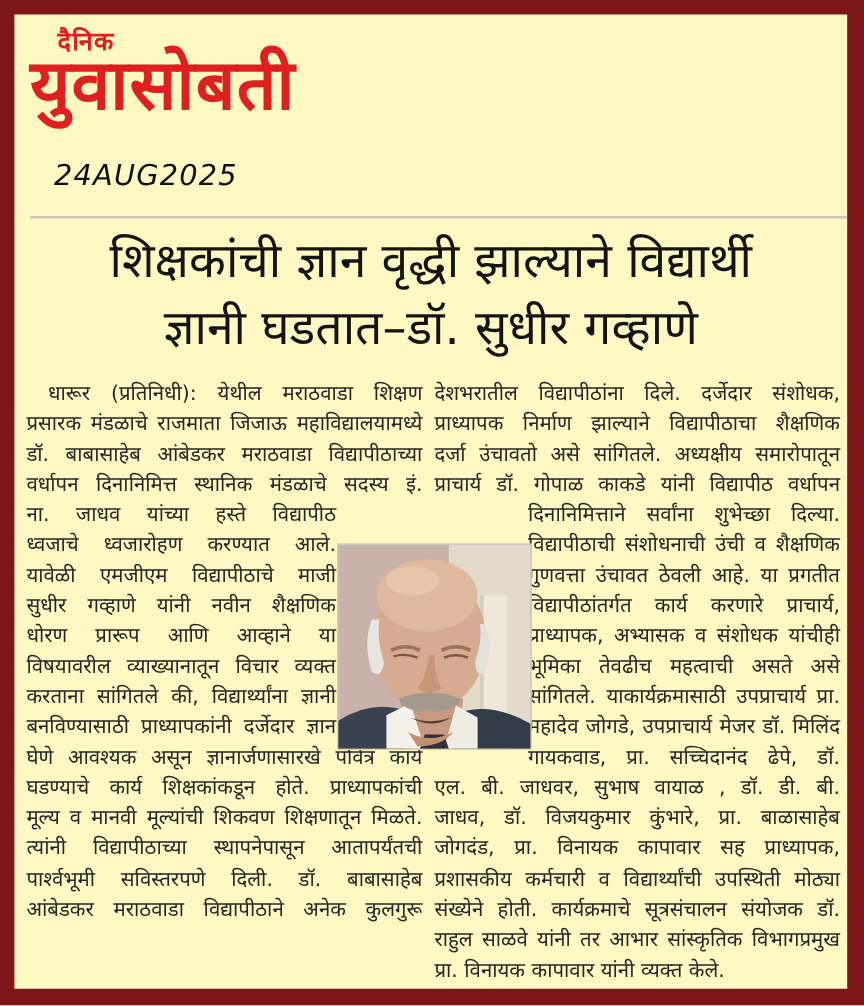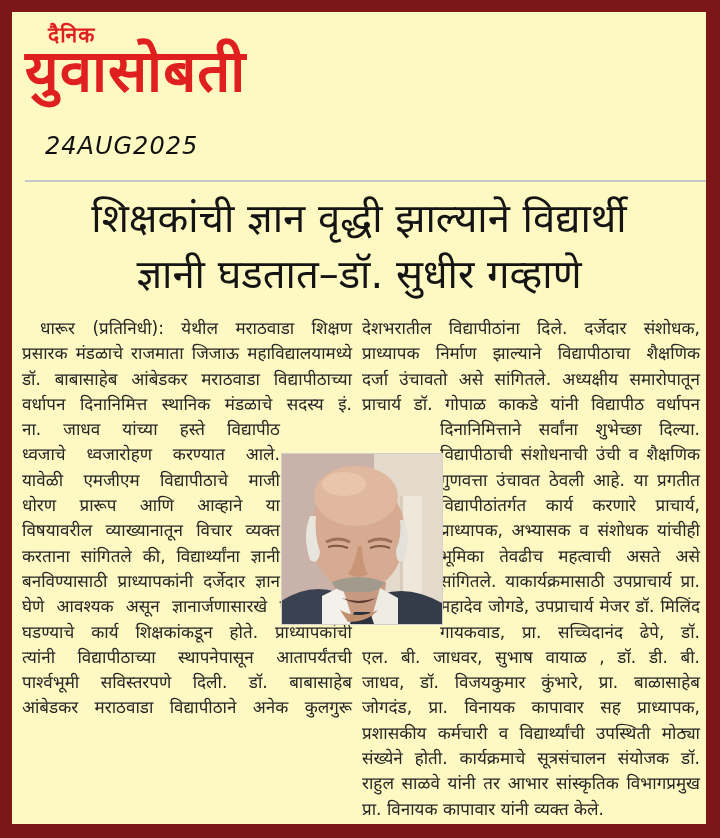--- a/index.html
+++ b/index.html
@@ -79,26 +79,28 @@
 
   <div class="article-body">
     <div class="column column-left">
         <div class="bodyline first">धारूर (प्रतिनिधी): येथील मराठवाडा शिक्षण</div>
         <div class="bodyline full">प्रसारक मंडळाचे राजमाता जिजाऊ महाविद्यालयामध्ये</div>
         <div class="bodyline full">डॉ. बाबासाहेब आंबेडकर मराठवाडा विद्यापीठाच्या</div>
         <div class="bodyline full">वर्धापन दिनानिमित्त स्थानिक मंडळाचे सदस्य इं.</div>
         <div class="bodyline short">ना. जाधव यांच्या हस्ते विद्यापीठ</div>
         <div class="bodyline short">ध्वजाचे ध्वजारोहण करण्यात आले.</div>
         <div class="bodyline short">यावेळी एमजीएम विद्यापीठाचे माजी</div>
+        <div class="bodyline short">सुधीर गव्हाणे यांनी नवीन शैक्षणिक</div>
         <div class="bodyline short">धोरण प्रारूप आणि आव्हाने या</div>
         <div class="bodyline short">विषयावरील व्याख्यानातून विचार व्यक्त</div>
         <div class="bodyline short">करताना सांगितले की, विद्यार्थ्यांना ज्ञानी</div>
         <div class="bodyline short">बनविण्यासाठी प्राध्यापकांनी दर्जेदार ज्ञान</div>
         <div class="bodyline full">घेणे आवश्यक असून ज्ञानार्जणासारखे पवित्र कार्य</div>
         <div class="bodyline full">घडण्याचे कार्य शिक्षकांकडून होते. प्राध्यापकांची</div>
+        <div class="bodyline full">मूल्य व मानवी मूल्यांची शिकवण शिक्षणातून मिळते.</div>
         <div class="bodyline full">त्यांनी विद्यापीठाच्या स्थापनेपासून आतापर्यंतची</div>
         <div class="bodyline full">पार्श्वभूमी सविस्तरपणे दिली. डॉ. बाबासाहेब</div>
         <div class="bodyline full">आंबेडकर मराठवाडा विद्यापीठाने अनेक कुलगुरू</div>
       </div>
     <div class="column column-right">
         <div class="bodyline full">देशभरातील विद्यापीठांना दिले. दर्जेदार संशोधक,</div>
         <div class="bodyline full">प्राध्यापक निर्माण झाल्याने विद्यापीठाचा शैक्षणिक</div>
         <div class="bodyline full">दर्जा उंचावतो असे सांगितले. अध्यक्षीय समारोपातून</div>
         <div class="bodyline full">प्राचार्य डॉ. गोपाळ काकडे यांनी विद्यापीठ वर्धापन</div>
         <div class="bodyline offset">दिनानिमित्ताने सर्वांना शुभेच्छा दिल्या.</div>

